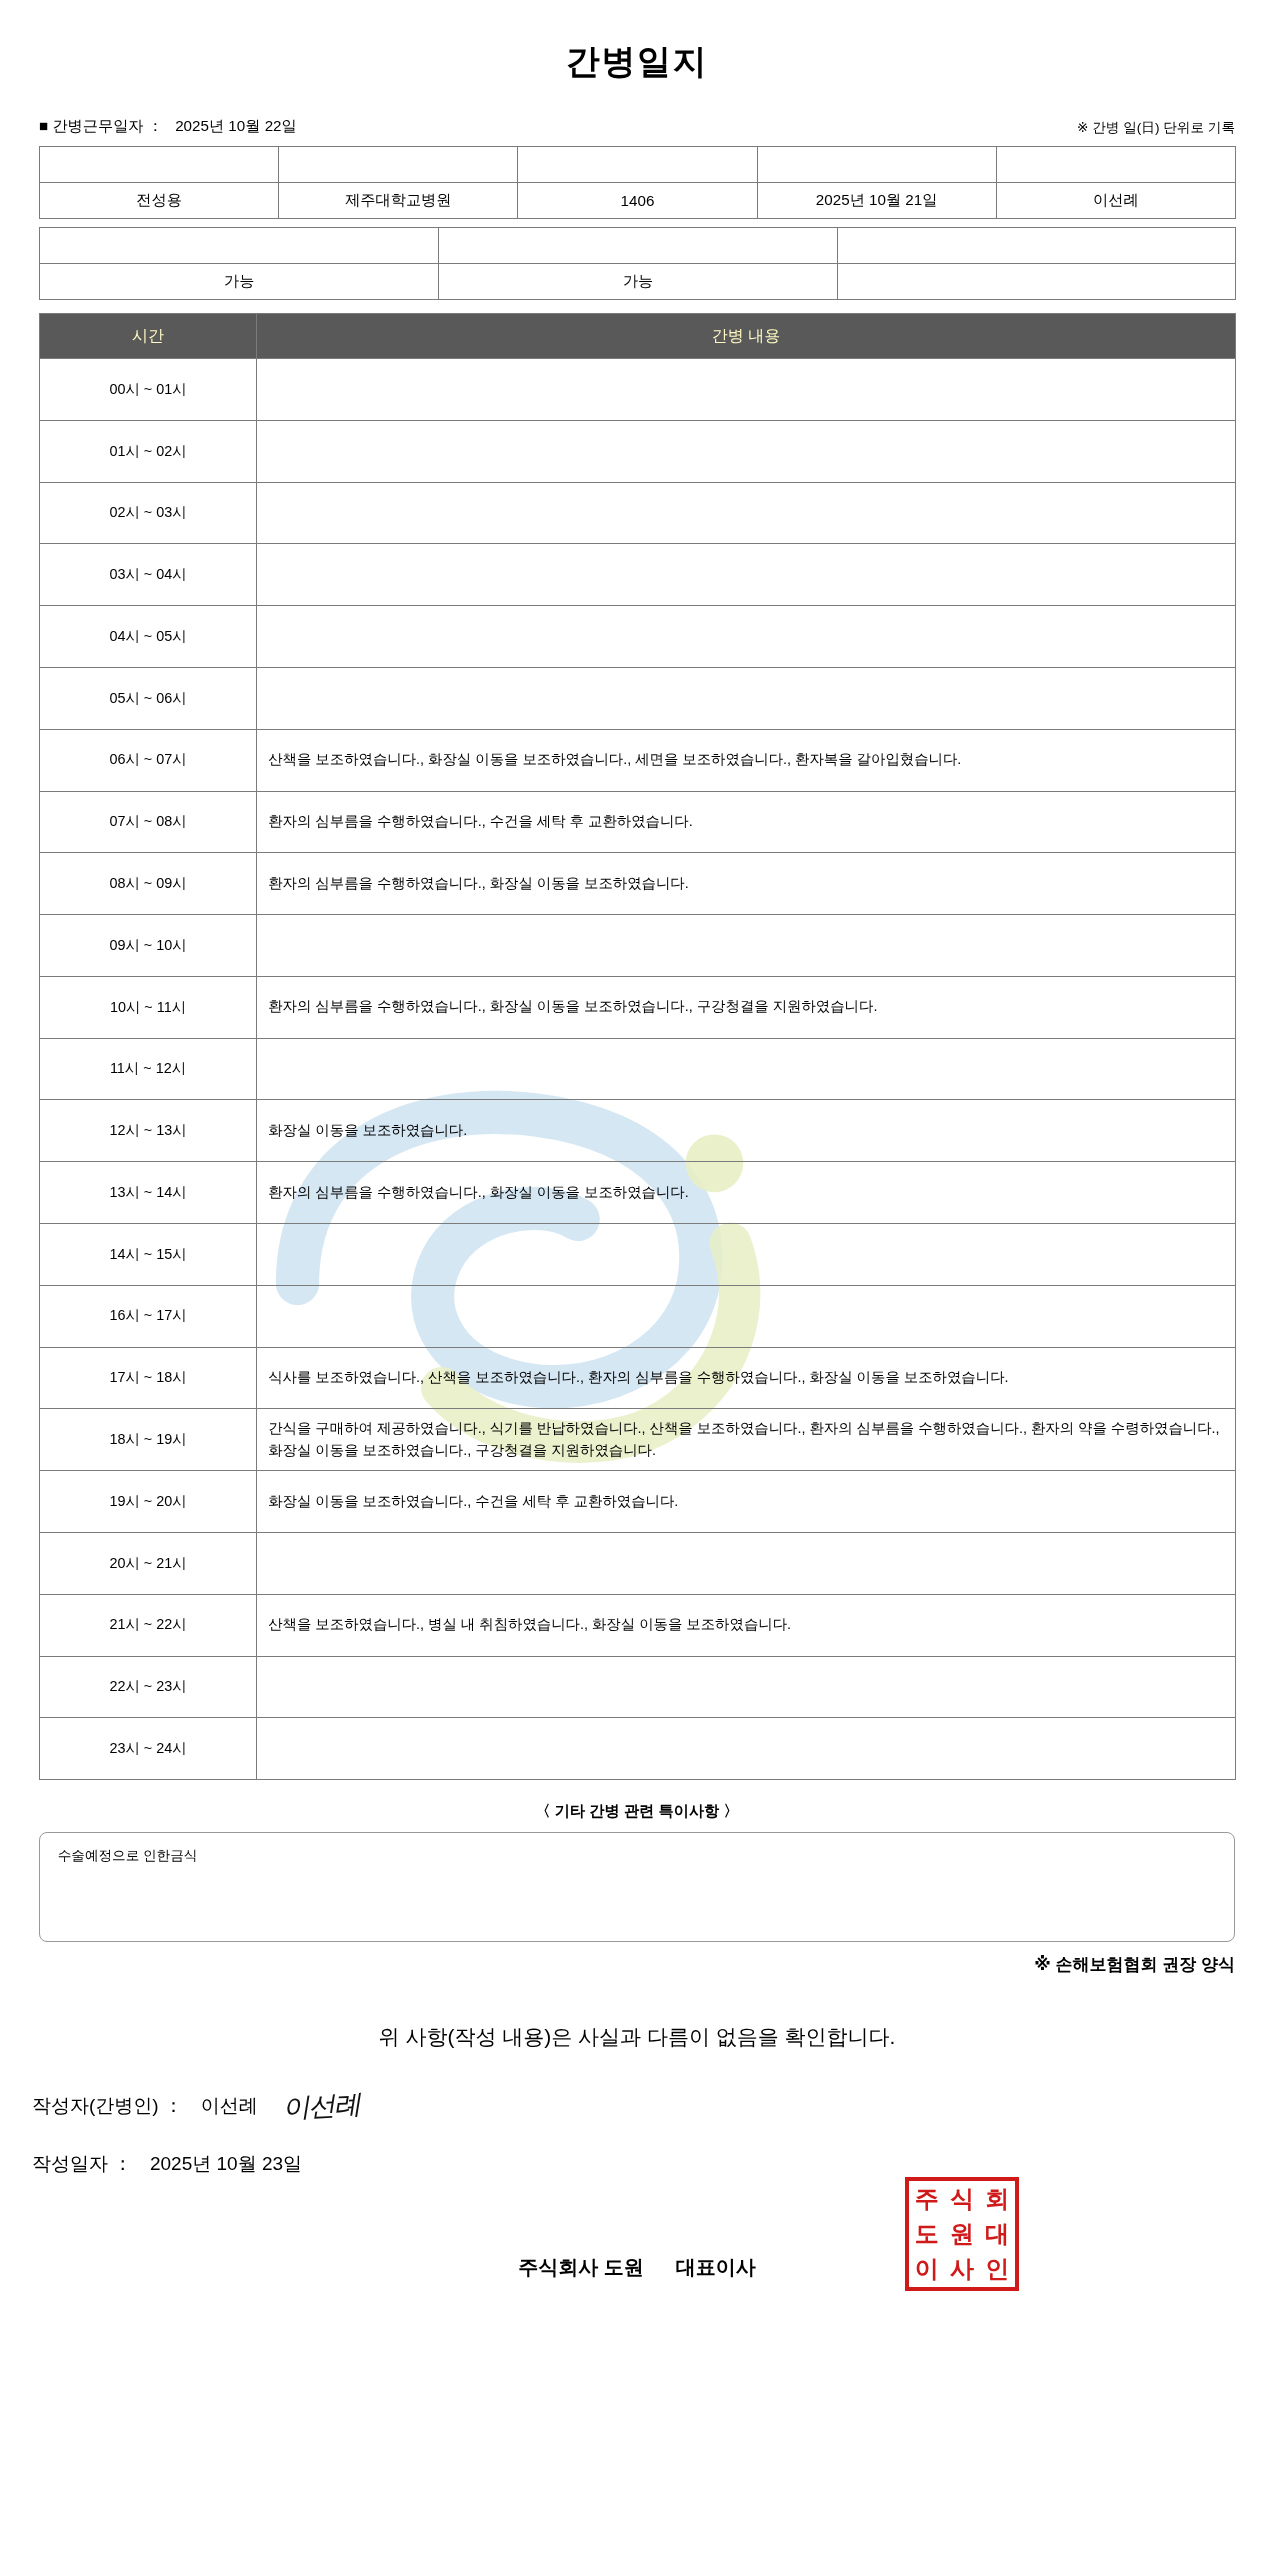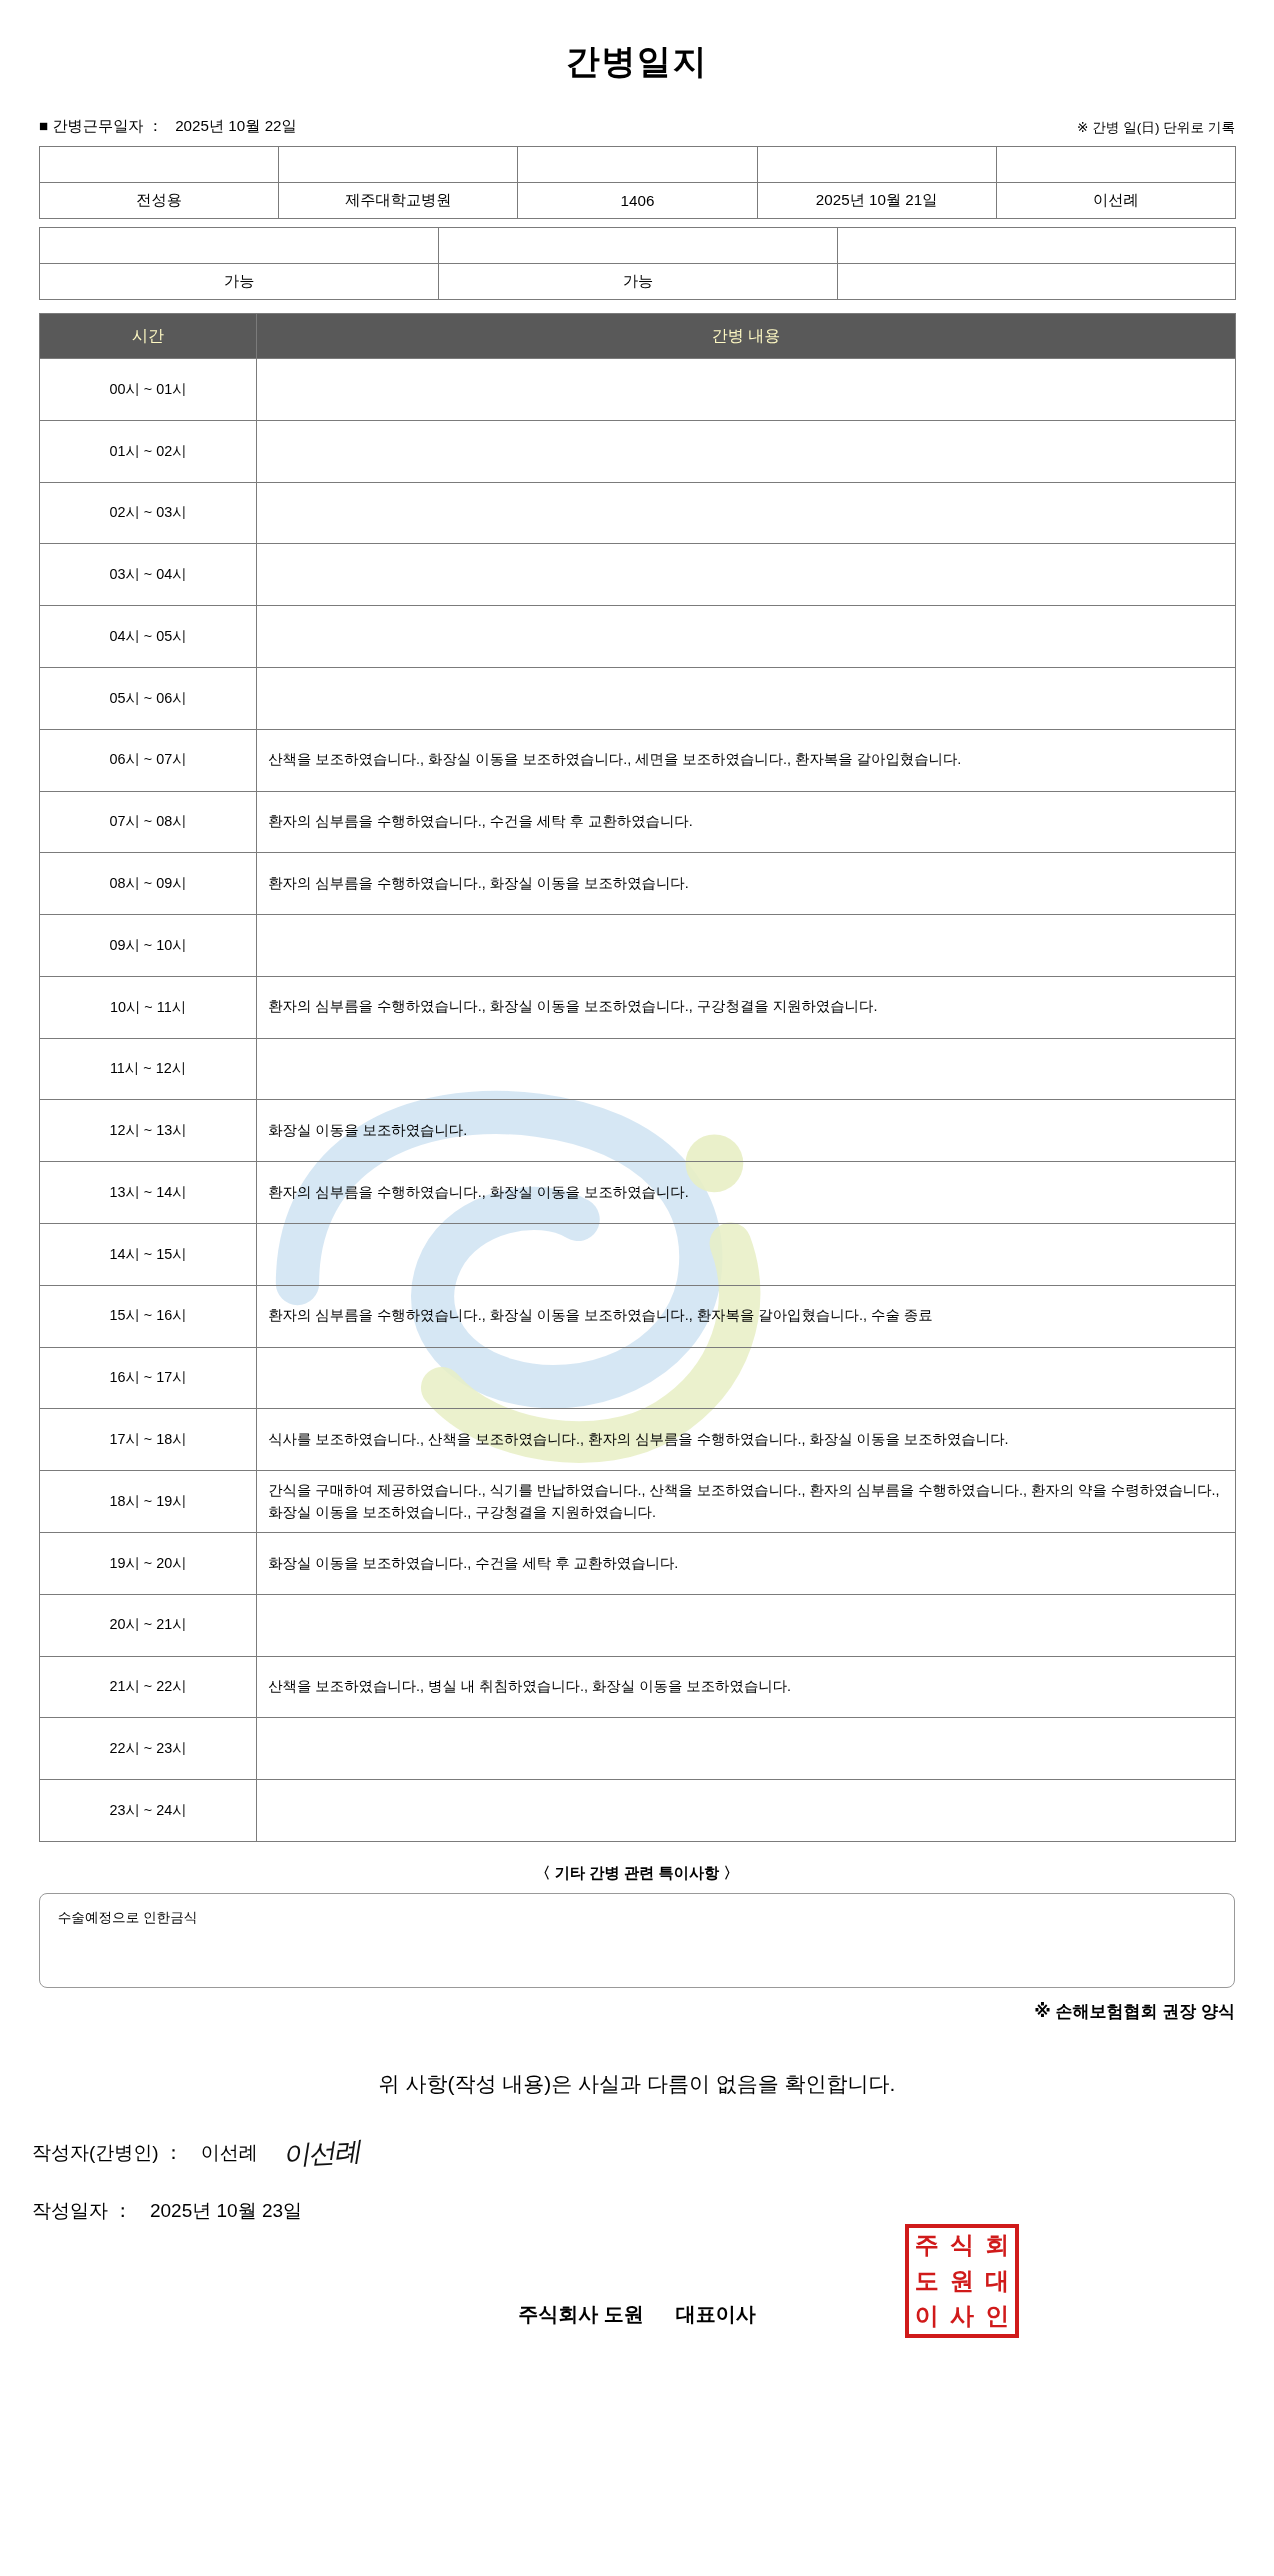--- a/index.html
+++ b/index.html
@@ -116,21 +116,21 @@
   .notes-title {
     text-align: center;
     font-size: 15.2px;
     font-weight: bold;
     margin: 21px 0 9.6px 0;
   }
   .notes-box {
     margin: 0 39px;
     border: 0.8px solid #999;
     border-radius: 8px;
-    height: 95px;
+    height: 110px;
     box-sizing: border-box;
     padding: 14.4px 17.7px;
     font-size: 13.6px;
     text-align: left;
   }
   .assoc {
     text-align: right;
     padding: 11.2px 39px 0 39px;
     font-size: 17px;
     font-weight: bold;
@@ -327,24 +327,20 @@
           </tr>
       <tr>
             <td class="tcol">13시 ~ 14시</td>
             <td class="ccol">환자의 심부름을 수행하였습니다., 화장실 이동을 보조하였습니다.</td>
           </tr>
       <tr>
             <td class="tcol">14시 ~ 15시</td>
             <td class="ccol"></td>
           </tr>
       <tr>
-            <td class="tcol">15시 ~ 16시</td>
-            <td class="ccol">환자의 심부름을 수행하였습니다., 화장실 이동을 보조하였습니다., 환자복을 갈아입혔습니다., 수술 종료</td>
-          </tr>
-      <tr>
             <td class="tcol">16시 ~ 17시</td>
             <td class="ccol"></td>
           </tr>
       <tr>
             <td class="tcol">17시 ~ 18시</td>
             <td class="ccol">식사를 보조하였습니다., 산책을 보조하였습니다., 환자의 심부름을 수행하였습니다., 화장실 이동을 보조하였습니다.</td>
           </tr>
       <tr>
             <td class="tcol">18시 ~ 19시</td>
             <td class="ccol">간식을 구매하여 제공하였습니다., 식기를 반납하였습니다., 산책을 보조하였습니다., 환자의 심부름을 수행하였습니다., 환자의 약을 수령하였습니다., 화장실 이동을 보조하였습니다., 구강청결을 지원하였습니다.</td>

